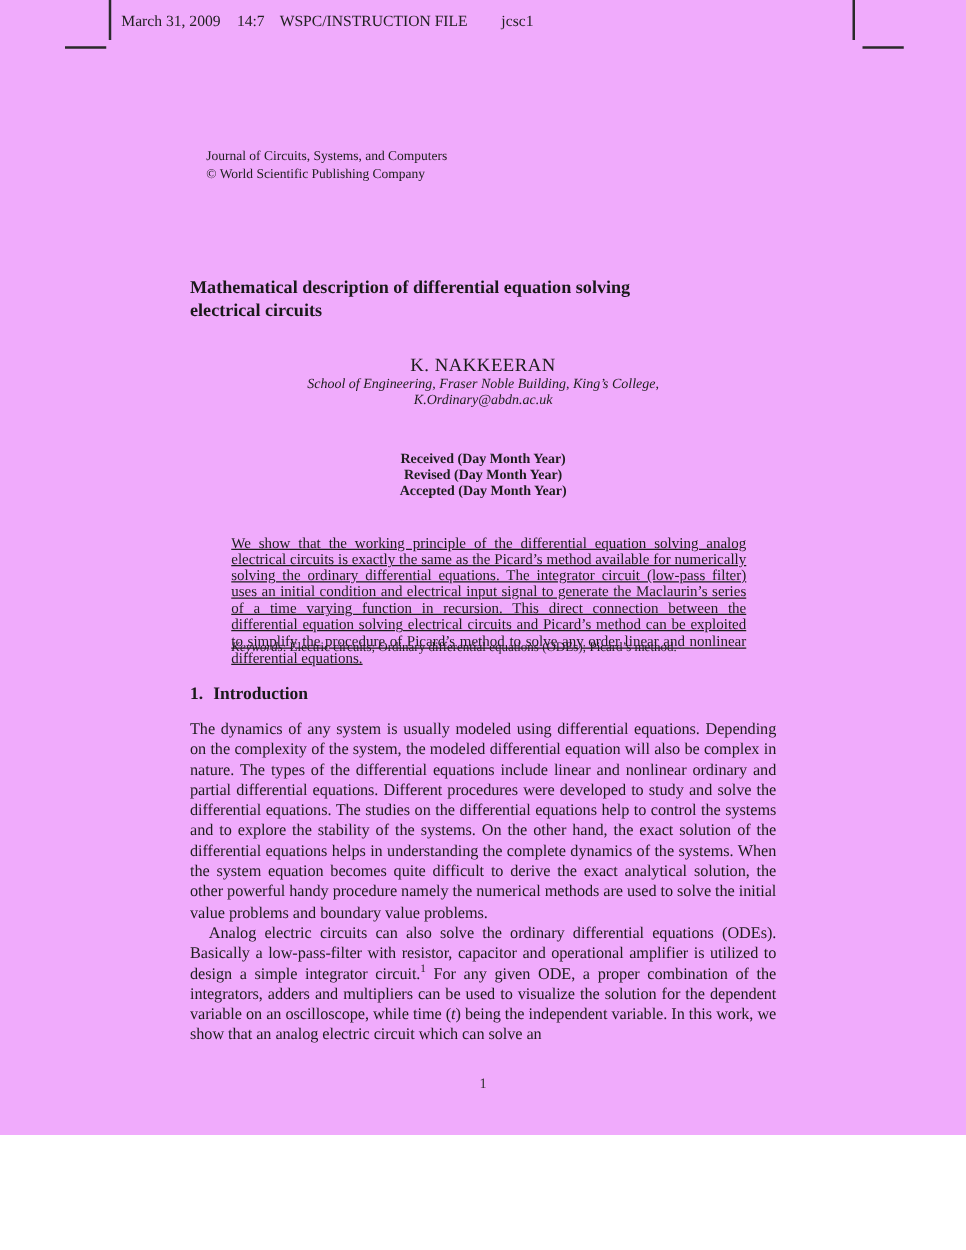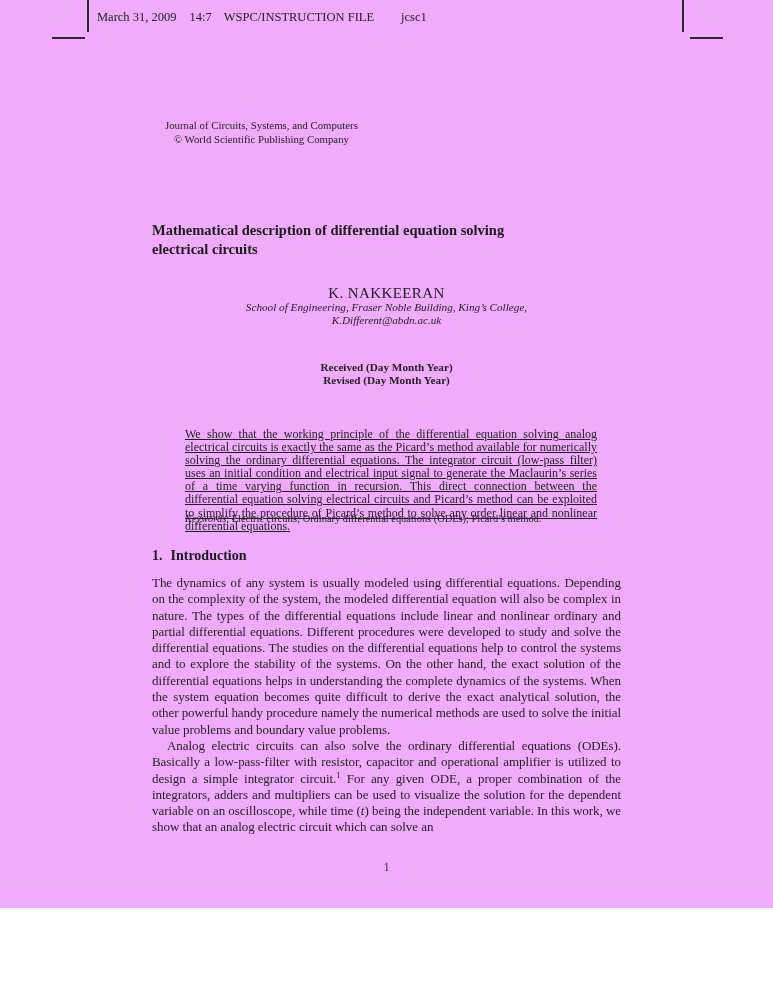--- a/index.html
+++ b/index.html
@@ -21,21 +21,21 @@
   .running-header {
     position: absolute; left: 97px; top: 10px;
     font-size: 12.5px; white-space: nowrap; color: #222;
   }
   .running-header .rh-time { margin-left: 13px; }
   .running-header .rh-file { margin-left: 12px; }
   .running-header .rh-tag  { margin-left: 27px; }
 
   .journal-block {
     position: absolute; left: 165px; top: 119px;
-    font-size: 10.8px; line-height: 13.5px; color: #222; text-align: center;
+    font-size: 10.8px; line-height: 13.5px; color: #222;
   }
 
   .col { position: absolute; left: 152px; width: 469px; }
 
   .paper-title {
     top: 221px; text-align: left;
     font-weight: bold; font-size: 14.5px; line-height: 19px;
     margin: 0; color: #1a1a1a;
   }
   .author-name {
@@ -97,26 +97,27 @@
 
   <h1 class="col paper-title">
     <div>Mathematical description of differential equation solving</div>
     <div>electrical circuits</div>
   </h1>
 
   <div class="col author-name">K. NAKKEERAN</div>
 
   <div class="col affiliation">
     <div>School of Engineering, Fraser Noble Building, King’s College,</div>
-    <div>K.Different@abdn.ac.uk</div>
+    <div>K.Ordinary@abdn.ac.uk</div>
   </div>
 
   <div class="col history">
     <div>Received (Day Month Year)</div>
     <div>Revised (Day Month Year)</div>
+    <div>Accepted (Day Month Year)</div>
   </div>
 
   <div class="abstract">We show that the working principle of the differential equation solving analog electrical circuits is exactly the same as the Picard’s method available for numerically solving the ordinary differential equations. The integrator circuit (low-pass filter) uses an initial condition and electrical input signal to generate the Maclaurin’s series of a time varying function in recursion. This direct connection between the differential equation solving electrical circuits and Picard’s method can be exploited to simplify the procedure of Picard’s method to solve any order linear and nonlinear differential equations.</div>
 
   <div class="keywords"><span class="kw-label">Keywords</span><span>: Electric circuits; Ordinary differential equations (ODEs); Picard’s method.</span></div>
 
   <h2 class="col section-heading"><span>1.</span><span class="sec-label">Introduction</span></h2>
 
   <div class="col body-text">
     <p>The dynamics of any system is usually modeled using differential equations. Depending on the complexity of the system, the modeled differential equation will also be complex in nature. The types of the differential equations include linear and nonlinear ordinary and partial differential equations. Different procedures were developed to study and solve the differential equations. The studies on the differential equations help to control the systems and to explore the stability of the systems. On the other hand, the exact solution of the differential equations helps in understanding the complete dynamics of the systems. When the system equation becomes quite difficult to derive the exact analytical solution, the other powerful handy procedure namely the numerical methods are used to solve the initial value problems and boundary value problems.</p>

